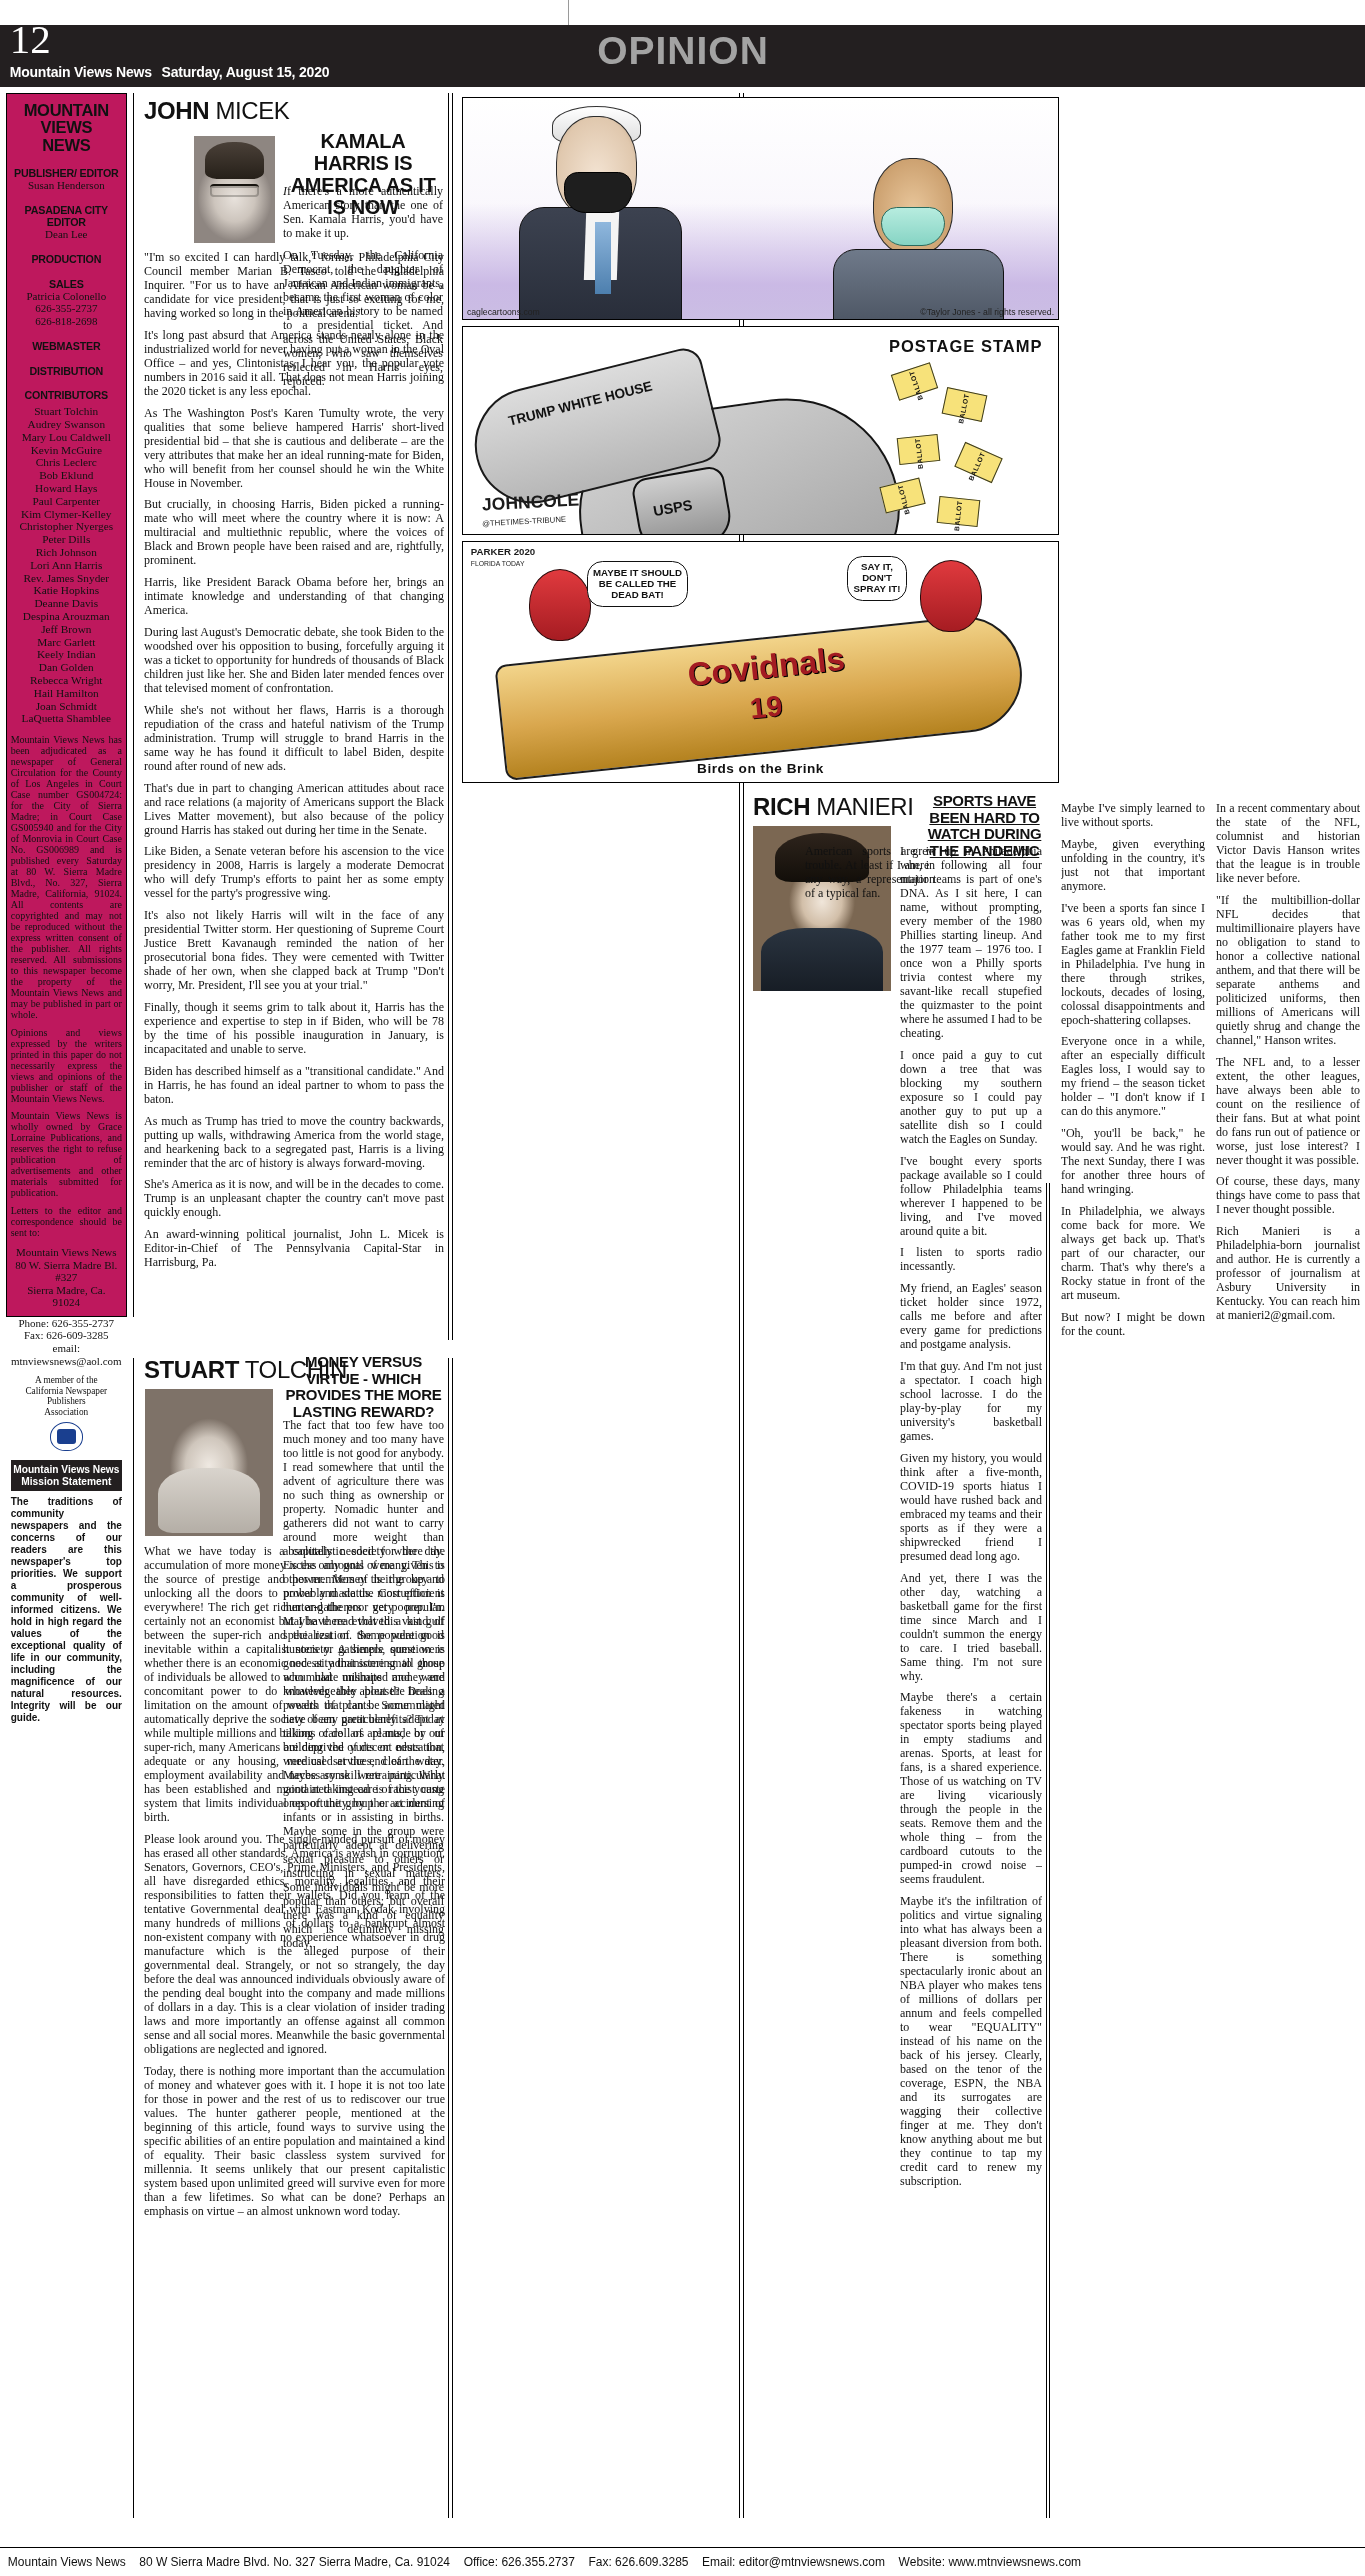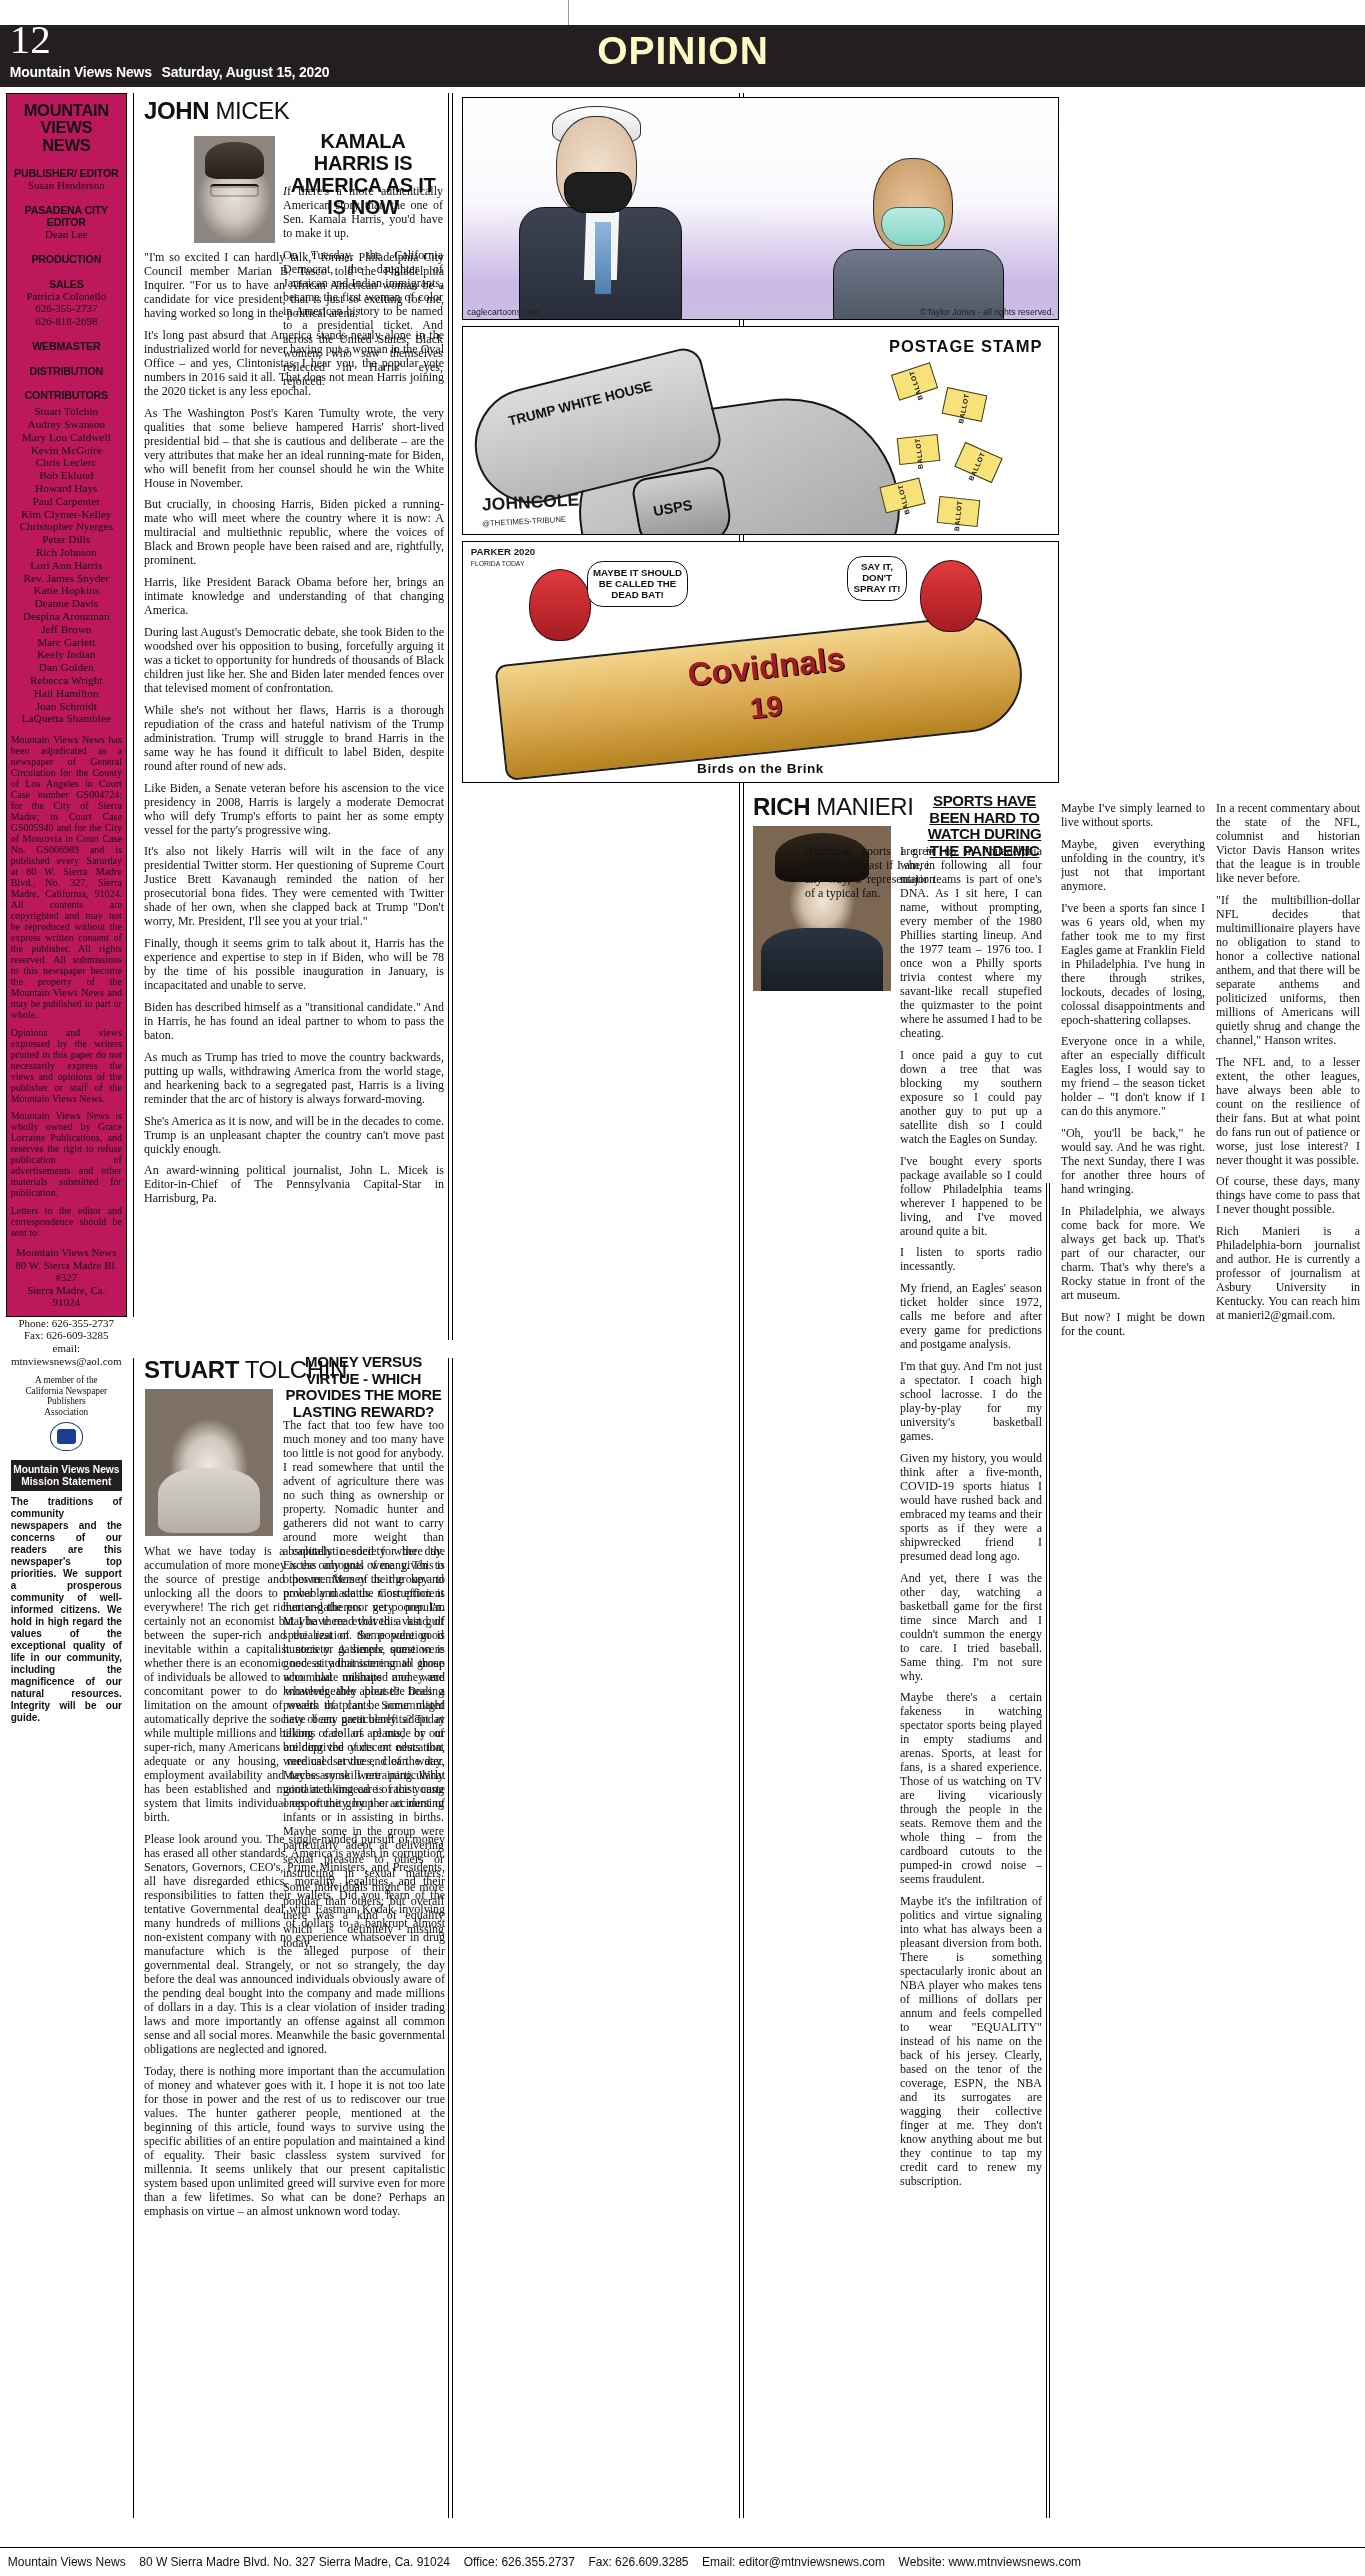--- a/index.html
+++ b/index.html
@@ -24,21 +24,21 @@
   }
   .topbar .pubdate {
     position:absolute; left:9.7px; top:39px;
     color:#fff; font-family:"Liberation Sans", sans-serif;
     font-size:14px; font-weight:bold; letter-spacing:-0.2px;
     white-space:nowrap;
   }
   .topbar .pubdate .sep { display:inline-block; width:9.7px; }
   .topbar .section {
     position:absolute; left:0; top:3.9px; width:1366px;
-    text-align:center; color:#fef9c3;
+    text-align:center; color:#a3a3a3;
     font-family:"Liberation Sans", sans-serif;
     font-size:39px; font-weight:bold; letter-spacing:1px;
   }
   .tick { position:absolute; left:568px; top:0px; width:1px; height:25px; background:#9a9a9a; }
 
   
   .colbox { position:absolute; }
   .vrule { position:absolute; width:1px; background:#000; }
 
   
@@ -414,20 +414,21 @@
       <p>On Tuesday, the California Democrat, the daughter of Jamaican and Indian immigrants, became the first woman of color in American history to be named to a presidential ticket. And across the United States, Black women, who saw themselves reflected in Harris' eyes, rejoiced.</p>
     </div>
   <div class="colbox body" style="left:144px; top:250px; width:300px; height:1067px; overflow:hidden;" id="micek-rest">
       <p>"I'm so excited I can hardly talk," former Philadelphia City Council member Marian B. Tasco told the Philadelphia Inquirer. "For us to have an African American woman be a candidate for vice president, that is just so exciting for me, having worked so long in the political arena."</p>
       <p>It's long past absurd that America stands nearly alone in the industrialized world for never having put a woman in the Oval Office – and yes, Clintonistas, I hear you, the popular vote numbers in 2016 said it all. That does not mean Harris joining the 2020 ticket is any less epochal.</p>
       <p>As The Washington Post's Karen Tumulty wrote, the very qualities that some believe hampered Harris' short-lived presidential bid – that she is cautious and deliberate – are the very attributes that make her an ideal running-mate for Biden, who will benefit from her counsel should he win the White House in November.</p>
       <p>But crucially, in choosing Harris, Biden picked a running-mate who will meet where the country where it is now: A multiracial and multiethnic republic, where the voices of Black and Brown people have been raised and are, rightfully, prominent.</p>
       <p>Harris, like President Barack Obama before her, brings an intimate knowledge and understanding of that changing America.</p>
       <p>During last August's Democratic debate, she took Biden to the woodshed over his opposition to busing, forcefully arguing it was a ticket to opportunity for hundreds of thousands of Black children just like her. She and Biden later mended fences over that televised moment of confrontation.</p>
       <p>While she's not without her flaws, Harris is a thorough repudiation of the crass and hateful nativism of the Trump administration. Trump will struggle to brand Harris in the same way he has found it difficult to label Biden, despite round after round of new ads.</p>
+      <p>That's due in part to changing American attitudes about race and race relations (a majority of Americans support the Black Lives Matter movement), but also because of the policy ground Harris has staked out during her time in the Senate.</p>
       <p>Like Biden, a Senate veteran before his ascension to the vice presidency in 2008, Harris is largely a moderate Democrat who will defy Trump's efforts to paint her as some empty vessel for the party's progressive wing.</p>
       <p>It's also not likely Harris will wilt in the face of any presidential Twitter storm. Her questioning of Supreme Court Justice Brett Kavanaugh reminded the nation of her prosecutorial bona fides. They were cemented with Twitter shade of her own, when she clapped back at Trump "Don't worry, Mr. President, I'll see you at your trial."</p>
       <p>Finally, though it seems grim to talk about it, Harris has the experience and expertise to step in if Biden, who will be 78 by the time of his possible inauguration in January, is incapacitated and unable to serve.</p>
       <p>Biden has described himself as a "transitional candidate." And in Harris, he has found an ideal partner to whom to pass the baton.</p>
       <p>As much as Trump has tried to move the country backwards, putting up walls, withdrawing America from the world stage, and hearkening back to a segregated past, Harris is a living reminder that the arc of history is always forward-moving.</p>
       <p>She's America as it is now, and will be in the decades to come. Trump is an unpleasant chapter the country can't move past quickly enough.</p>
       <p>An award-winning political journalist, John L. Micek is Editor-in-Chief of The Pennsylvania Capital-Star in Harrisburg, Pa.</p>
     </div>
 
   <div class="cartoon c1" style="left:462px; top:97px; width:597px; height:223px; position:absolute;">

